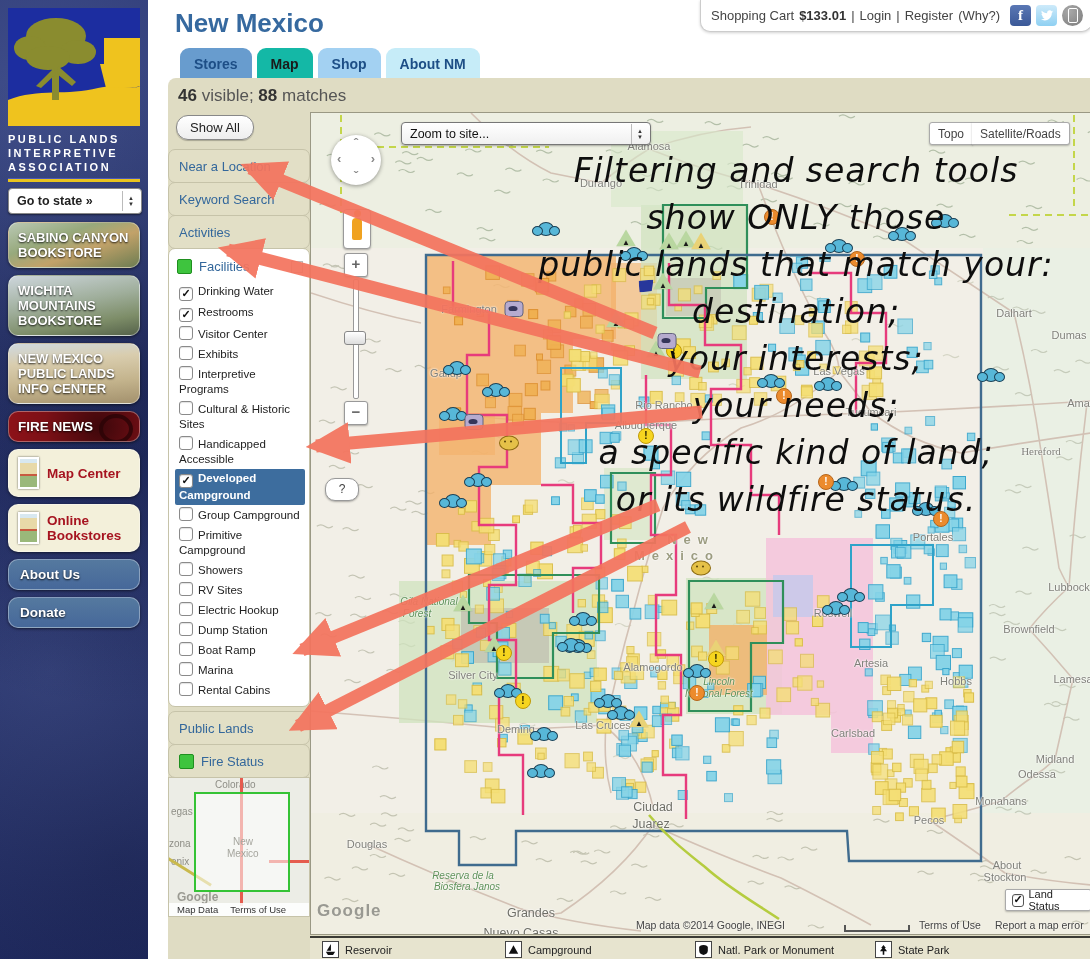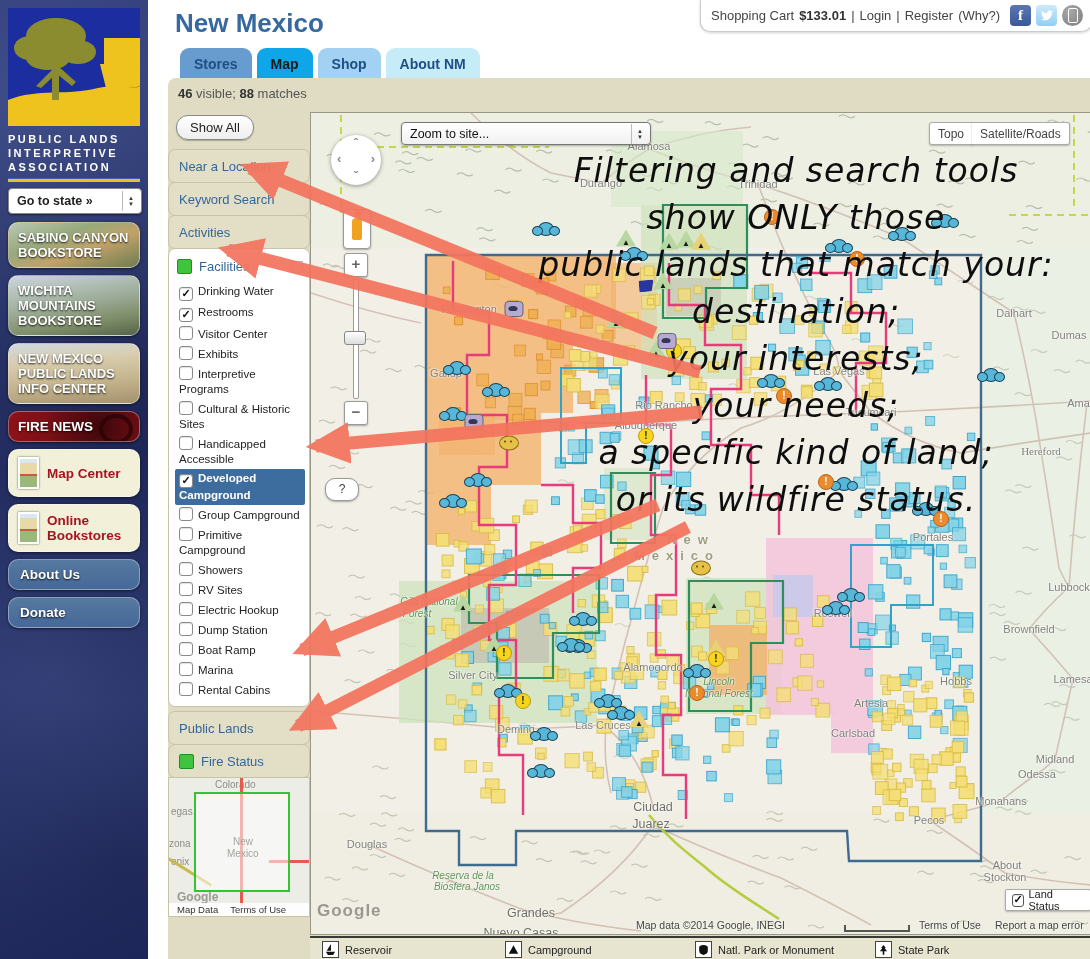--- a/index.html
+++ b/index.html
@@ -47,27 +47,27 @@
   .soc{width:21px;height:21px;border-radius:4px;flex:0 0 auto;display:flex;align-items:center;justify-content:center;cursor:pointer}
   .soc--fb{background:linear-gradient(#5a77b4,#3b5998);color:#fff;font:bold 15px/1 "Liberation Serif",serif}
   .soc--tw{background:linear-gradient(#cdeafa,#8fd0f2)}
   .soc--mob{background:radial-gradient(circle at 35% 30%,#a8a8a8,#7c7c7c);border-radius:50%}
   .soc--mob i{display:block;width:8px;height:13px;border:1.5px solid #fff;border-radius:2px}
 
   
   .tabs{position:absolute;left:180px;top:48px;display:flex;gap:5px;align-items:flex-end}
   .tab{height:22px;padding:8px 14px 0;border-radius:9px 9px 0 0;font-weight:bold;font-size:14px;color:#1d4e86;cursor:pointer}
   .tab--stores{background:#689cce}
-  .tab--map{background:#0ea5e9;color:#1a1a1a}
+  .tab--map{background:#14b8a6;color:#1a1a1a}
   .tab--shop{background:#a3d1f2}
   .tab--about{background:#c6ecf8}
 
   
   .panel{position:absolute;left:168px;top:78px;width:922px;height:881px;background:#dfdcc3;border-radius:8px 0 0 0}
-  .matches{position:absolute;left:178px;top:86px;font-size:13px;color:#555}
+  .matches{position:absolute;left:178px;top:86px;font-size:17px;color:#555}
   .matches .b{font-weight:bold;color:#333}
   .show-all{position:absolute;left:176px;top:115px;height:23px;padding:0 13px;background:linear-gradient(#fff,#eee);
       border:1px solid #888;border-radius:12px;font-size:13px;color:#222;display:flex;align-items:center;cursor:pointer;
       box-shadow:0 1px 1px rgba(0,0,0,.25)}
 
   .filter{position:absolute;left:168px;top:150px;width:142px}
   .fsec{position:relative;box-sizing:border-box;width:142px;margin-top:-1px;border:1px solid #c6c3a9;border-radius:7px;
       background:#e2dfc6;padding:9px 10px 8px;color:#33679b;font-size:13px;cursor:pointer;display:flex;align-items:center;gap:7px}
   .chip{width:13px;height:13px;background:#3ec43e;border:1px solid #1f8f1f;border-radius:2px;flex:0 0 auto}
   .cbwrap{box-sizing:border-box;width:142px;margin-top:-1px;background:#fff;border:1px solid #c6c3a9;border-radius:7px;
@@ -1231,21 +1231,21 @@
       <div class="map-label" style="left: 560px; top: 299px;">Tucumcari</div>
       <div class="map-label" style="left: 703px; top: 200px;">Dalhart</div>
       <div class="map-label" style="left: 758px; top: 222px;">Dumas</div>
       <div class="map-label" style="left: 730px; top: 338px; font-family: Liberation Serif, serif;">Hereford</div>
       <div class="map-label" style="left: 776px; top: 290px;">Amarillo</div>
       <div class="map-label" style="left: 622px; top: 424px;">Portales</div>
       <div class="map-label" style="left: 758px; top: 474px;">Lubbock</div>
       <div class="map-label" style="left: 718px; top: 516px;">Brownfield</div>
       <div class="map-label" style="left: 762px; top: 566px;">Lamesa</div>
       <div class="map-label" style="left: 522px; top: 500px;">Roswell</div>
-      <div class="map-label" style="left: 560px; top: 550px; margin-top: 40px;">Artesia</div>
+      <div class="map-label" style="left: 560px; top: 550px;">Artesia</div>
       <div class="map-label" style="left: 645px; top: 568px;">Hobbs</div>
       <div class="map-label" style="left: 542px; top: 620px;">Carlsbad</div>
       <div class="map-label" style="left: 744px; top: 646px;">Midland</div>
       <div class="map-label" style="left: 726px; top: 661px;">Odessa</div>
       <div class="map-label" style="left: 690px; top: 688px;">Monahans</div>
       <div class="map-label" style="left: 618px; top: 707px;">Pecos</div>
       <div class="map-label" style="left: 696px; top: 752px;">About</div>
       <div class="map-label" style="left: 694px; top: 764px;">Stockton</div>
       <div class="map-label" style="left: 162px; top: 562px;">Silver City</div>
       <div class="map-label" style="left: 205px; top: 616px;">Deming</div>

